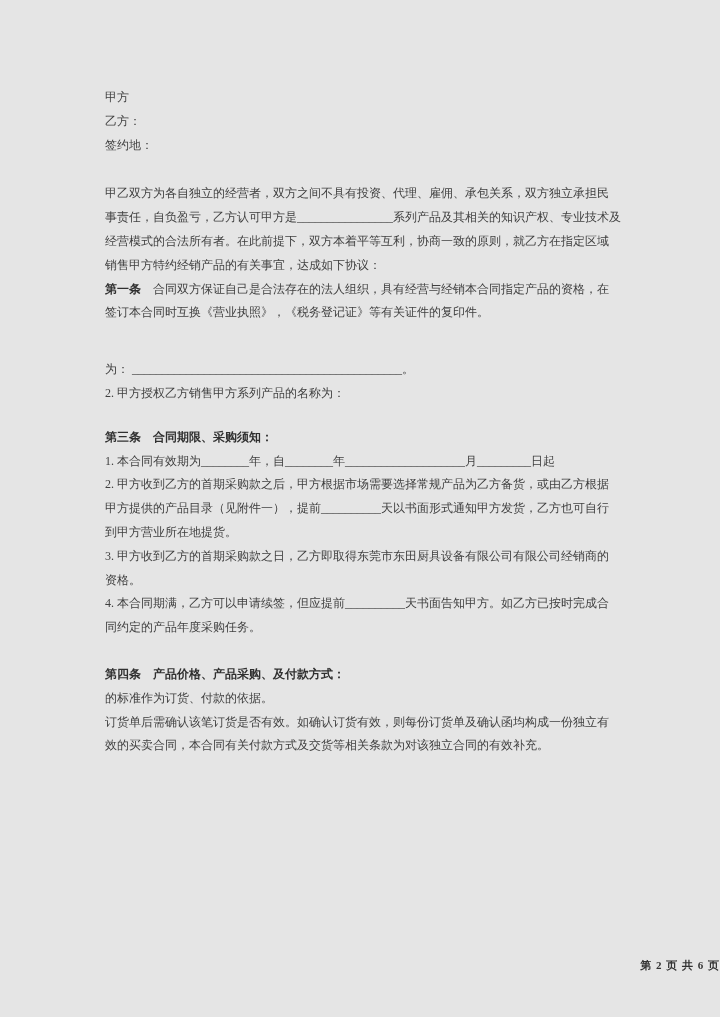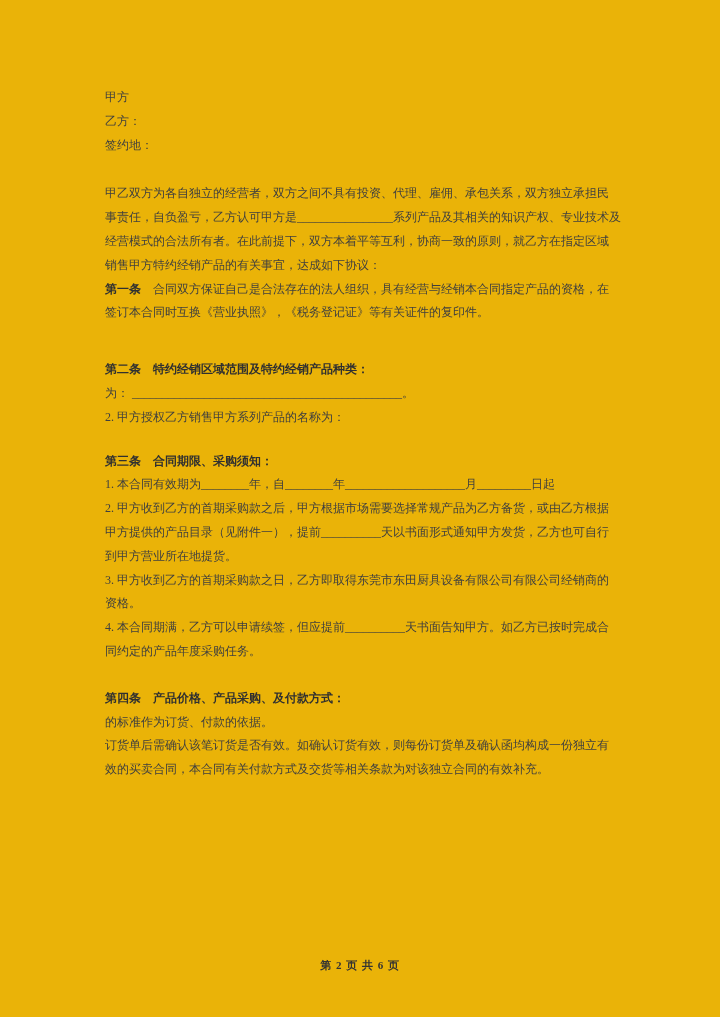--- a/index.html
+++ b/index.html
@@ -1,20 +1,20 @@
 <!DOCTYPE html>
 <html><head>
 <meta charset="utf-8">
 <style>
   html,body { margin:0; padding:0; background:#ffffff; }
   .page {
     position:relative;
     width:720px;
     height:1017px;
-    background:#eab308;
+    background:#e5e5e5;
     font-family:"Liberation Serif","DejaVu Serif",serif;
     font-size:12px;
     line-height:23.8px;
     color:#3f3f3f;
     overflow:hidden;
   }
   .content {
     position:absolute;
     left:105px;
     top:86px;
@@ -25,21 +25,21 @@
   .block-preamble   { margin-top:25px; }
   .block-article1   { }
   .block-article2   { margin-top:33px; }
   .block-article3   { margin-top:20px; }
   .block-article4   { margin-top:23px; }
   .footer {
     position:absolute;
     top:956px;
     left:0;
     width:720px;
-    text-align:center;
+    text-align:right;
     font-weight:bold;
     font-size:11px;
     line-height:18px;
     color:#333333;
     letter-spacing:1px;
   }
 </style>
 </head>
 <body>
 
@@ -58,21 +58,20 @@
       <div class="line">经营模式的合法所有者。在此前提下，双方本着平等互利，协商一致的原则，就乙方在指定区域</div>
       <div class="line">销售甲方特约经销产品的有关事宜，达成如下协议：</div>
     </div>
 
     <div class="block-article1">
       <div class="line"><span class="b">第一条</span><span>　合同双方保证自己是合法存在的法人组织，具有经营与经销本合同指定产品的资格，在</span></div>
       <div class="line">签订本合同时互换《营业执照》，《税务登记证》等有关证件的复印件。</div>
     </div>
 
     <div class="block-article2">
-      <div class="line b">第二条　特约经销区域范围及特约经销产品种类：</div>
       <div class="line">为： _____________________________________________。</div>
       <div class="line">2. 甲方授权乙方销售甲方系列产品的名称为：</div>
     </div>
 
     <div class="block-article3">
       <div class="line b">第三条　合同期限、采购须知：</div>
       <div class="line">1. 本合同有效期为________年，自________年____________________月_________日起</div>
       <div class="line">2. 甲方收到乙方的首期采购款之后，甲方根据市场需要选择常规产品为乙方备货，或由乙方根据</div>
       <div class="line">甲方提供的产品目录（见附件一），提前__________天以书面形式通知甲方发货，乙方也可自行</div>
       <div class="line">到甲方营业所在地提货。</div>

